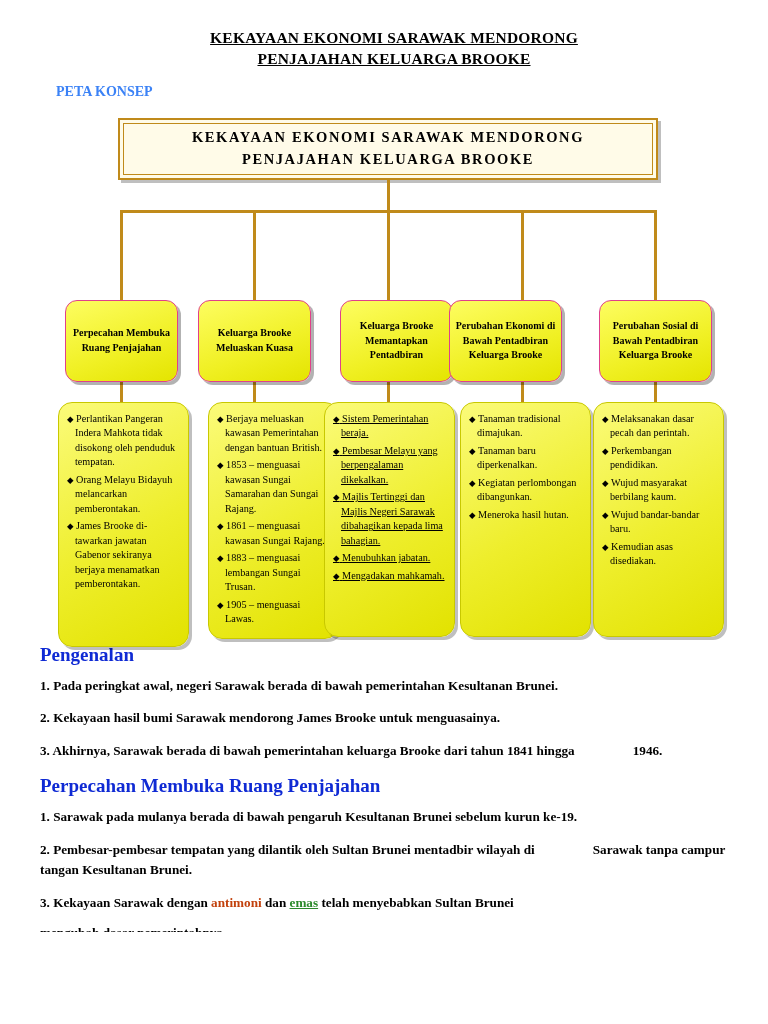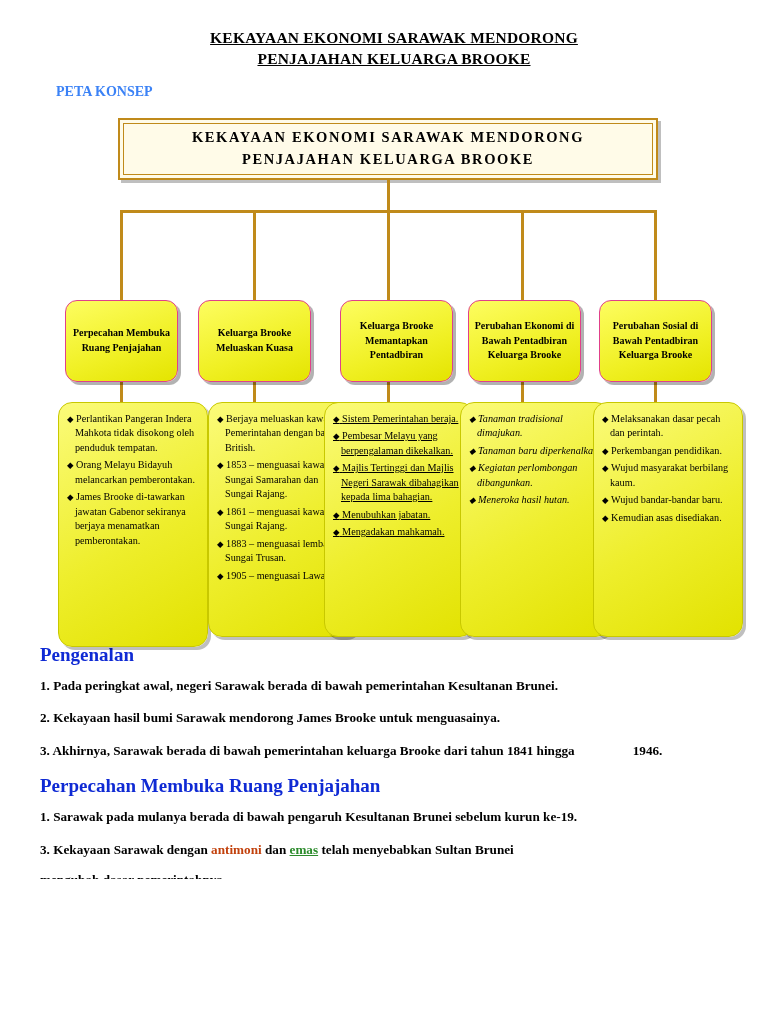--- a/index.html
+++ b/index.html
@@ -94,21 +94,21 @@
     font-weight: bold;
     font-size: 10px;
     line-height: 1.45;
     padding: 4px 5px;
     color: #000;
   }
 
   .detail {
     position: absolute;
     top: 292px;
-    width: 150px;
+    width: 131px;
     min-height: 235px;
     border: 1.4px solid #c8c800;
     border-radius: 14px;
     background: linear-gradient(150deg, #fbfb7a 0%, #eeee2c 55%, #e2e200 100%);
     box-shadow: 3px 3px 0 rgba(0,0,0,0.25);
     padding: 9px 8px 8px 8px;
     font-size: 10.2px;
     line-height: 1.42;
   }
   .detail p {
@@ -180,21 +180,21 @@
 
     <div class="node" style="left:25px;">
       <span>Perpecahan Membuka Ruang Penjajahan</span>
     </div>
     <div class="node" style="left:158px;">
       <span>Keluarga Brooke Meluaskan Kuasa</span>
     </div>
     <div class="node" style="left:284px;margin-left:16px;">
       <span>Keluarga Brooke Memantapkan Pentadbiran</span>
     </div>
-    <div class="node" style="left:428px;font-family:Liberation Serif, serif;">
+    <div class="node" style="left:409px;font-family:Liberation Serif, serif;">
       <span>Perubahan Ekonomi di Bawah Pentadbiran Keluarga Brooke</span>
     </div>
     <div class="node" style="left:559px;">
       <span>Perubahan Sosial di Bawah Pentadbiran Keluarga Brooke</span>
     </div>
 
     <div class="detail" style="left:18px; min-height:245px;">
       <p><span class="bullet">◆</span> <span>Perlantikan Pangeran Indera Mahkota tidak disokong oleh penduduk tempatan.</span></p>
       <p><span class="bullet">◆</span> <span>Orang Melayu Bidayuh melancarkan pemberontakan.</span></p>
       <p><span class="bullet">◆</span> <span>James Brooke di-tawarkan jawatan Gabenor sekiranya berjaya menamatkan pemberontakan.</span></p>
@@ -209,21 +209,21 @@
     </div>
 
     <div class="detail" style="left:284px;text-decoration:underline;">
       <p><span class="bullet">◆</span> <span>Sistem Pemerintahan beraja.</span></p>
       <p><span class="bullet">◆</span> <span>Pembesar Melayu yang berpengalaman dikekalkan.</span></p>
       <p><span class="bullet">◆</span> <span>Majlis Tertinggi dan Majlis Negeri Sarawak dibahagikan kepada lima bahagian.</span></p>
       <p><span class="bullet">◆</span> <span>Menubuhkan jabatan.</span></p>
       <p><span class="bullet">◆</span> <span>Mengadakan mahkamah.</span></p>
     </div>
 
-    <div class="detail" style="left:420px;font-style:italic;">
+    <div class="detail" style="left:420px;">
       <p><span class="bullet">◆</span> <span>Tanaman tradisional dimajukan.</span></p>
       <p><span class="bullet">◆</span> <span>Tanaman baru diperkenalkan.</span></p>
       <p><span class="bullet">◆</span> <span>Kegiatan perlombongan dibangunkan.</span></p>
       <p><span class="bullet">◆</span> <span>Meneroka hasil hutan.</span></p>
     </div>
 
     <div class="detail" style="left:553px;">
       <p><span class="bullet">◆</span> <span>Melaksanakan dasar pecah dan perintah.</span></p>
       <p><span class="bullet">◆</span> <span>Perkembangan pendidikan.</span></p>
       <p><span class="bullet">◆</span> <span>Wujud masyarakat berbilang kaum.</span></p>
@@ -238,18 +238,21 @@
     <p class="para">2.  Kekayaan hasil bumi Sarawak mendorong James Brooke untuk menguasainya.</p>
     <p class="para">
       <span>3.  Akhirnya, Sarawak berada di bawah pemerintahan keluarga Brooke dari tahun 1841 hingga</span><span class="gap"></span><span>1946.</span>
     </p>
   </div>
 
   <div class="body-sec">
     <div class="heading">Perpecahan Membuka Ruang Penjajahan</div>
     <p class="para">1.  Sarawak pada mulanya berada di bawah pengaruh Kesultanan Brunei sebelum kurun ke-19.</p>
     <p class="para">
+      <span>2.  Pembesar-pembesar tempatan yang dilantik oleh Sultan Brunei mentadbir wilayah di</span><span class="gap"></span><span>Sarawak tanpa campur tangan Kesultanan Brunei.</span>
+    </p>
+    <p class="para">
       <span>3.  Kekayaan Sarawak dengan </span><span class="hl-blue">antimoni</span><span> dan </span><span class="hl-green">emas</span><span> telah menyebabkan Sultan Brunei</span>
     </p>
     <p class="para clipped">mengubah     dasar pemerintahnya.</p>
   </div>
 
 </div>
 
 </body></html>

